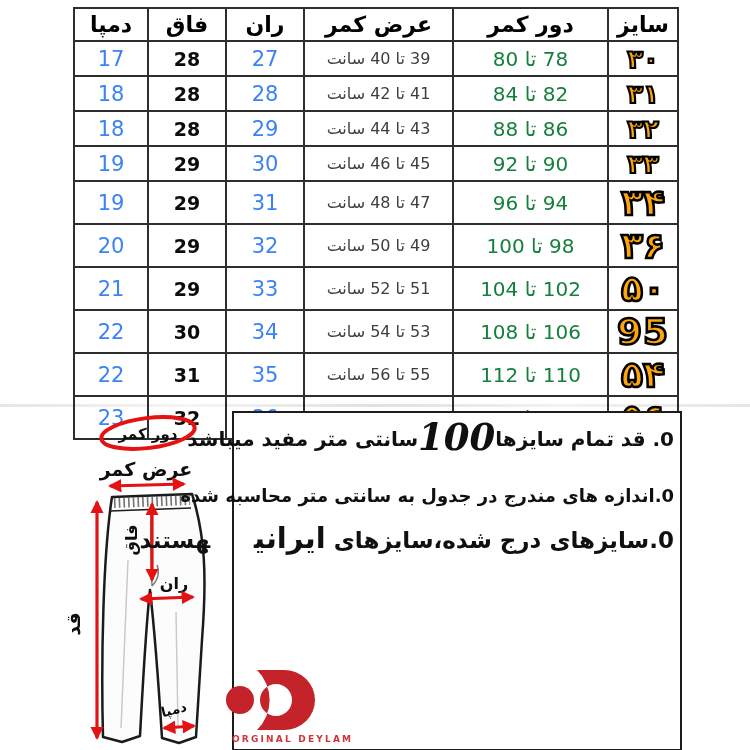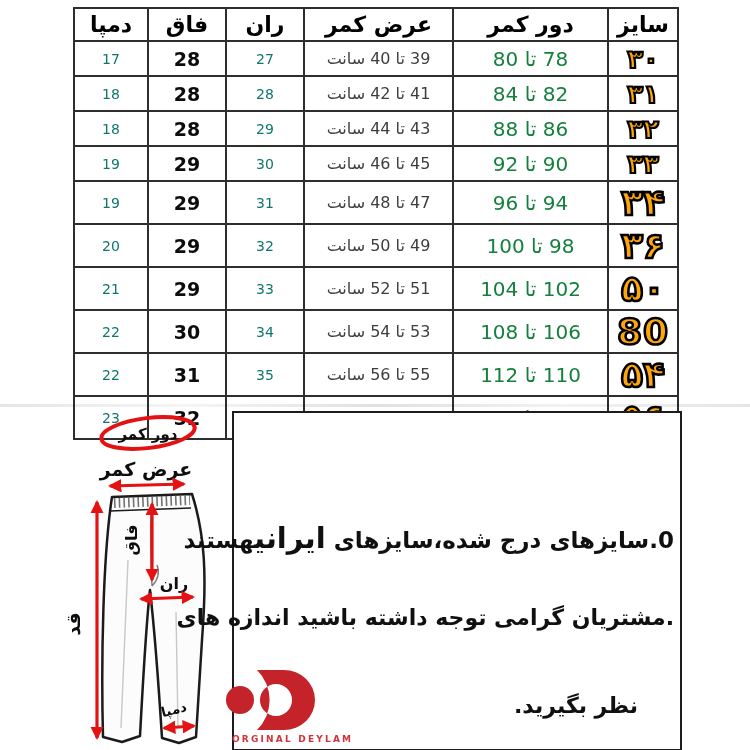--- a/index.html
+++ b/index.html
@@ -10,37 +10,37 @@
   table.sizes{position:absolute;left:73px;top:7px;border-collapse:collapse;table-layout:fixed;
               direction:rtl;background:#fff;}
   table.sizes th,table.sizes td{border:2px solid #2e2e2e;text-align:center;vertical-align:middle;padding:0;}
   table.sizes thead th{height:31px;font-size:22px;font-weight:bold;color:#000;}
   table.sizes tbody td{height:33px;}
   .size-num{font-size:26px;font-weight:bold;color:#ffa60a;letter-spacing:1px;
             -webkit-text-stroke:2.2px #000;text-shadow:0 0 1px #000;}
   tr.lg .size-num{font-size:36px;-webkit-text-stroke:2.6px #000;}
   .waist-range{font-size:20px;color:#15803d;}
   .width-range{font-size:16px;color:#3e3e3e;direction:ltr;}
-  .thigh-num,.hem-num{font-size:14px;color:#0f766e;}
+  .thigh-num,.hem-num{font-size:21px;color:#3b82f6;}
   .rise-num{font-size:19px;font-weight:bold;color:#0c0c0c;}
 
   
   .ghost-line{position:absolute;left:0;top:404px;width:750px;height:3px;
     background:linear-gradient(90deg,rgba(0,0,0,.10),rgba(0,0,0,.04) 25%,rgba(0,0,0,.12) 50%,rgba(0,0,0,.05) 75%,rgba(0,0,0,.10));}
 
   
   .notes{position:absolute;left:232px;top:411px;width:446px;height:336px;border:2px solid #1c1c1c;
          direction:rtl;background:#fff;}
   .note-line{position:absolute;right:6px;white-space:nowrap;font-weight:bold;color:#101010;}
   .nl1{top:14px;font-size:20px;}
   .big-num{font-size:37px;line-height:20px;font-style:italic;font-weight:bold;
            font-family:"DejaVu Serif",serif;vertical-align:-4px;letter-spacing:-2px;}
   .nl2{top:72px;font-size:18px;}
   .nl3{top:108px;font-size:23px;}
-  .iran-bold{font-size:29px;font-weight:bold;}
+  .iran-bold{font-size:29px;font-weight:bold;margin-left:44px;}
   .nl4{top:192px;font-size:22px;}
   .nl5{top:237px;font-size:22px;}
   .nl6{top:280px;font-size:22px;right:42px;}
 
   
   .diagram-svg{position:absolute;left:55px;top:412px;}
 
   
   .logo{position:absolute;left:224px;top:664px;width:112px;height:86px;}
   .logo-caption{position:absolute;left:8px;top:70px;width:100px;text-align:center;
@@ -122,21 +122,21 @@
       </tr>
       <tr class="lg">
         <td><span class="size-num">۵۰</span></td>
         <td><span class="waist-range">102 تا 104</span></td>
         <td><span class="width-range">51 تا 52 سانت</span></td>
         <td><span class="thigh-num">33</span></td>
         <td><span class="rise-num">29</span></td>
         <td><span class="hem-num">21</span></td>
       </tr>
       <tr class="lg">
-        <td><span class="size-num">80</span></td>
+        <td><span class="size-num">95</span></td>
         <td><span class="waist-range">106 تا 108</span></td>
         <td><span class="width-range">53 تا 54 سانت</span></td>
         <td><span class="thigh-num">34</span></td>
         <td><span class="rise-num">30</span></td>
         <td><span class="hem-num">22</span></td>
       </tr>
       <tr class="lg">
         <td><span class="size-num">۵۴</span></td>
         <td><span class="waist-range">110 تا 112</span></td>
         <td><span class="width-range">55 تا 56 سانت</span></td>
@@ -188,25 +188,27 @@
     <line x1="141" y1="599" x2="193" y2="597" stroke="#e41212" stroke-width="3.2" marker-start="url(#ah)" marker-end="url(#ah)"></line>
 
     <line x1="97" y1="502" x2="97" y2="738" stroke="#e41212" stroke-width="3.2" marker-start="url(#ah)" marker-end="url(#ah)"></line>
     <text x="80" y="624" text-anchor="middle" font-size="19" font-weight="bold" fill="#0e0e0e" font-family="DejaVu Sans, sans-serif" transform="rotate(-90 80 624)">قد</text>
 
     <text x="175" y="714" text-anchor="middle" font-size="13.5" font-weight="bold" fill="#0e0e0e" font-family="DejaVu Sans, sans-serif" transform="rotate(-14 175 714)" direction="rtl">دمپا</text>
     <line x1="164" y1="728" x2="194" y2="726" stroke="#e41212" stroke-width="3.2" marker-start="url(#ah)" marker-end="url(#ah)"></line>
   </svg>
 
   <div class="notes">
+    <div class="note-line nl1">
+      <span>0. قد تمام سایزها</span><span class="big-num">100</span><span>سانتی متر مفید میباشد</span>
+    </div>
+    <div class="note-line nl2">0.اندازه های مندرج در جدول به سانتی متر محاسبه شده</div>
     <div class="note-line nl3">
       <span>0.سایزهای درج شده،سایزهای </span><span class="iran-bold">ایرانی</span><span>هستند</span>
     </div>
-    <div class="note-line nl4">.مشتریان گرامی توجه داشته باشید اندازه های</div>
-    <div class="note-line nl6">نظر بگیرید.</div>
   </div>
 
   <div class="logo">
     <svg width="112" height="68" viewBox="0 0 112 68">
       <circle cx="16" cy="36" r="14" fill="#c5232a"></circle>
       <path fill-rule="evenodd" fill="#c5232a" d="M33,6 L60,6 A 31,30 0 0 1 60,66 L33,66 A 42,42 0 0 0 33,6 Z
                M52,20 A 16,16 0 1 0 52,52 A 16,16 0 1 0 52,20 Z"></path>
     </svg>
     <div class="logo-caption">ORGINAL DEYLAM</div>
   </div>

